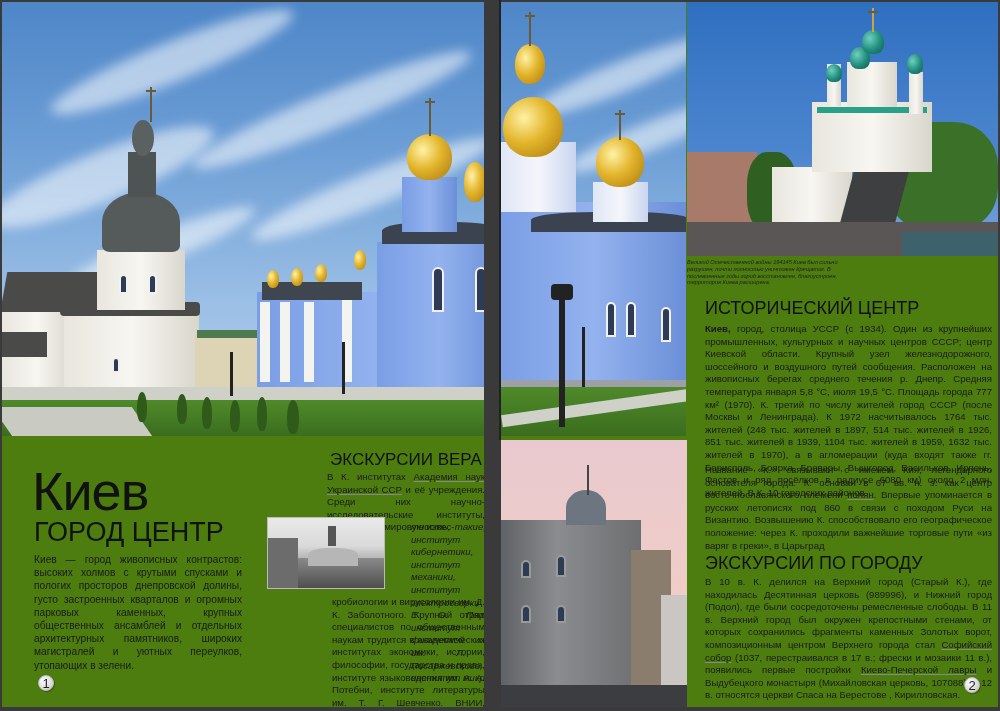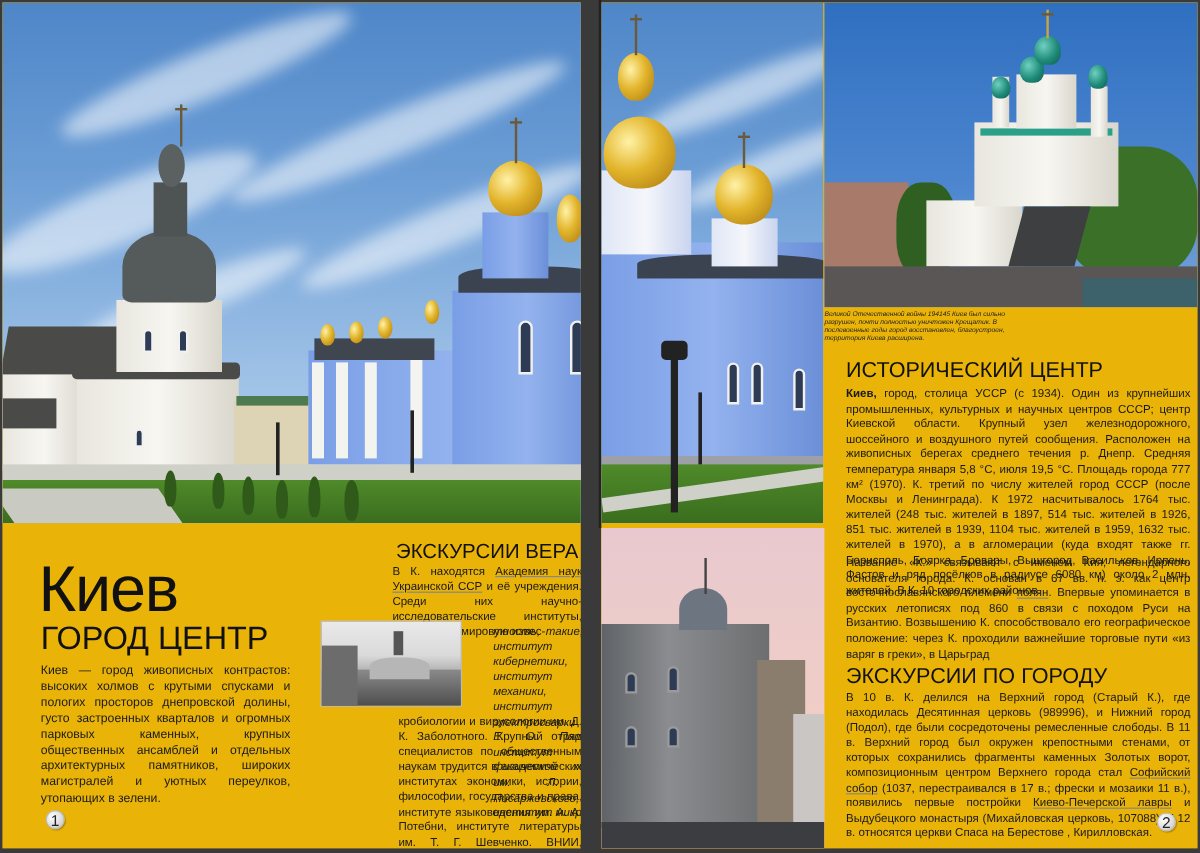--- a/index.html
+++ b/index.html
@@ -1,20 +1,20 @@
 <!DOCTYPE html>
 <html><head>
 <meta charset="utf-8">
 <style>
   * { box-sizing: border-box; margin: 0; padding: 0; }
   html, body { width: 1000px; height: 711px; overflow: hidden; background: #3a3a3a; }
   body { position: relative; font-family: "Liberation Sans", sans-serif; color: #1a1a1a; }
 
   .spread { position: absolute; left: 0; top: 0; width: 1000px; height: 711px; background: #3a3a3a; }
-  .page { position: absolute; background: #eab308; overflow: hidden; }
+  .page { position: absolute; background: #4d7c0f; overflow: hidden; }
   .page-left { left: 2px; top: 2px; width: 482px; height: 705px; }
   .page-right { left: 501px; top: 2px; width: 497px; height: 705px; }
 
   
   .photo { position: absolute; overflow: hidden; }
   .sky-main { background: linear-gradient(180deg, #4e86c8 0%, #6e9fd6 35%, #9cc0e6 70%, #b8d2ec 100%); }
   .cloud { position: absolute; background: rgba(255,255,255,0.55); border-radius: 50%; filter: blur(6px); transform: rotate(-22deg); }
   .grass { position: absolute; background: linear-gradient(180deg, #4f8a2a, #3a6d1e); }
   .path { position: absolute; background: #cfd0c8; }
   .wall-white { position: absolute; background: linear-gradient(90deg, #e8e6de, #f7f6f1 50%, #d9d6cc); }
@@ -119,21 +119,21 @@
       <div class="lamp" style="left:340px;top:340px;width:3px;height:52px;"></div>
     </div>
 
     <div class="title-big">Киев</div>
     <div class="title-sub">ГОРОД ЦЕНТР</div>
     <div class="lead">Киев — город живописных контрастов: высоких холмов с крутыми спусками и пологих просторов днепровской долины, густо застроенных кварталов и огромных парковых каменных, крупных общественных ансамблей и отдельных архитектурных памятников, широких магистралей и уютных переулков, утопающих в зелени.</div>
 
     <div class="h2" style="left:328px;top:449px;">ЭКСКУРСИИ ВЕРА</div>
 
     <div class="body" style="left:325px;top:469px;width:158px;">
-      <span>В К. находятся </span><u class="link">Академия наук Украинской ССР</u><span> и её учреждения. Среди них научно-исследовательские институты, получившие мировую извес-</span>
+      <span>В К. институтах </span><u class="link">Академия наук Украинской ССР</u><span> и её учреждения. Среди них научно-исследовательские институты, получившие мировую извес-</span>
     </div>
 
     <div class="photo engraving" style="left:265px;top:515px;width:118px;height:72px;border:1px solid #bbb;">
       <div style="position:absolute;left:60px;top:8px;width:8px;height:20px;background:#555;"></div>
       <div style="position:absolute;left:0;top:40px;width:118px;height:32px;background:linear-gradient(180deg,#8a8a86,#4a4a46);"></div>
       <div style="position:absolute;left:0;top:20px;width:30px;height:52px;background:#6c6c68;"></div>
       <div style="position:absolute;left:40px;top:30px;width:50px;height:18px;background:#b6b6b2;border-radius:40% 40% 0 0;"></div>
     </div>
 
     <div class="wrap-narrow" style="left:409px;top:519px;width:94px;font-style:italic;">тность, такие, как институт кибернетики, институт механики, институт электросварки им. Е. О. Патона, институт физической химии им. Л. В. Писаржевского, институт микр</div>

